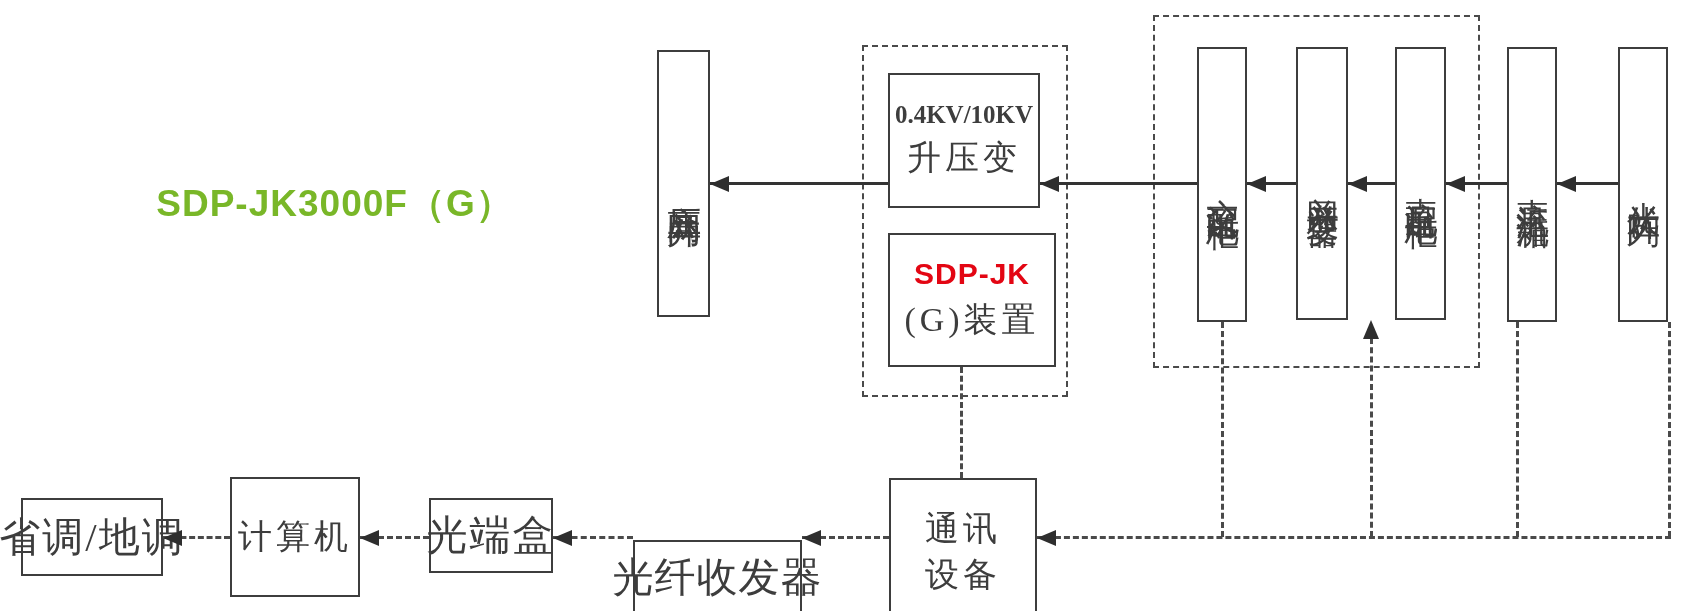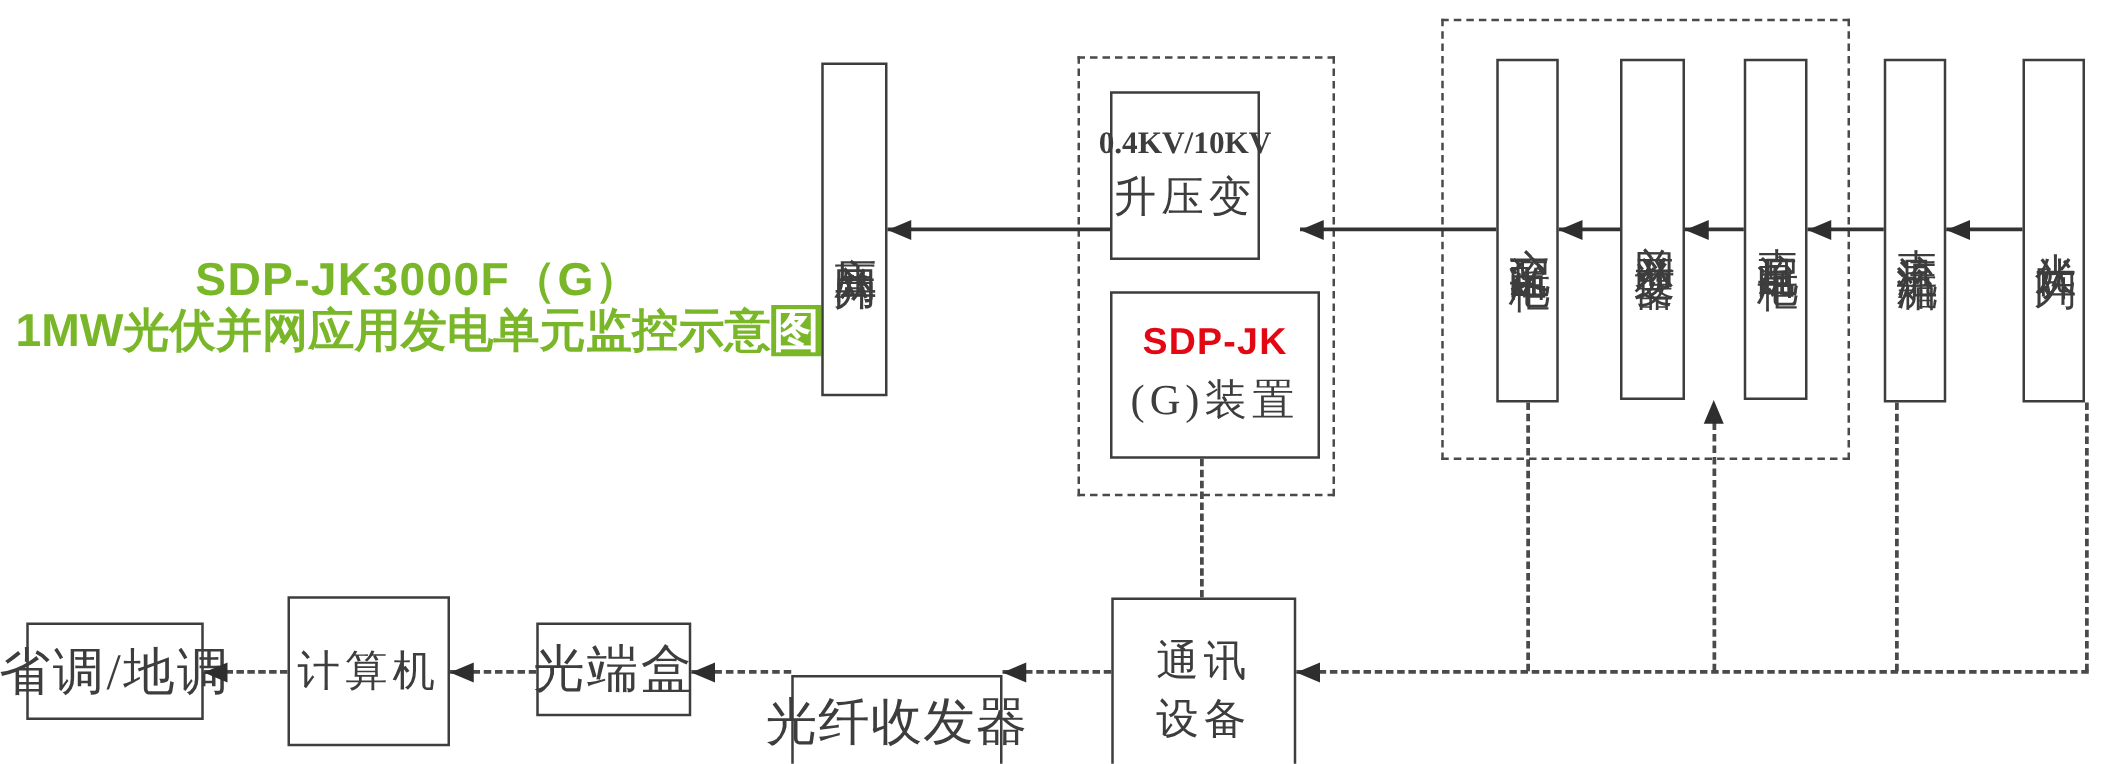--- a/index.html
+++ b/index.html
@@ -3,21 +3,21 @@
 <meta charset="utf-8">
 <style>
   html,body{margin:0;padding:0;background:#ffffff;}
   body{width:1684px;height:611px;position:relative;overflow:hidden;
        font-family:"Liberation Serif","DejaVu Serif",serif;color:#3d3d3d;}
   .abs{position:absolute;}
   
   .title-wrap{left:10px;top:183px;width:650px;text-align:center;
               font-family:"Liberation Sans","DejaVu Sans",sans-serif;
               font-weight:bold;color:#79b728;line-height:1.12;}
-  .title-l1{font-size:37px;letter-spacing:1px;margin-top:20px;}
+  .title-l1{font-size:37px;letter-spacing:1px;}
   .title-l2{font-size:37px;letter-spacing:0px;white-space:nowrap;}
   .title-hl{background:#79b728;color:#ffffff;padding:0 2px;}
   
   .box{position:absolute;background:#ffffff;border:2px solid #3d3d3d;
        display:flex;align-items:center;justify-content:center;
        box-sizing:border-box;text-align:center;}
   .vtext{writing-mode:vertical-rl;text-orientation:upright;
          font-size:33px;letter-spacing:5px;line-height:1;}
   .vtext-big{font-size:35px;letter-spacing:3px;}
   .dashed-group{position:absolute;border:2px dashed #4a4a4a;box-sizing:border-box;background:transparent;}
@@ -36,31 +36,30 @@
            border-right:19px solid #2e2e2e;}
   .ah-up{position:absolute;width:0;height:0;
          border-left:8px solid transparent;border-right:8px solid transparent;
          border-bottom:19px solid #2e2e2e;}
 </style>
 </head>
 <body>
 
 <div class="abs title-wrap">
   <div class="title-l1">SDP-JK3000F（G）</div>
-  <div class="title-l2"><span>1MW光伏并网应用发电单元监控示意</span><span class="title-hl">图</span></div>
 </div>
 
 <div class="dashed-group" style="left:862px;top:45px;width:206px;height:352px;"></div>
 <div class="dashed-group" style="left:1153px;top:15px;width:327px;height:353px;"></div>
 
 <div class="box" style="left:657px;top:50px;width:53px;height:267px;">
   <span class="vtext vtext-big">高压并网</span>
 </div>
 
-<div class="box twoline" style="left:888px;top:73px;width:120px;height:135px;text-align:right;">
+<div class="box twoline" style="left:888px;top:73px;width:152px;height:135px;text-align:right;">
   <span class="t-volt">0.4KV/10KV</span>
   <span class="t-cjk30">升压变</span>
 </div>
 
 <div class="box twoline" style="left:888px;top:233px;width:168px;height:134px;">
   <span class="t-red">SDP-JK</span>
   <span class="t-cjk30">(G)装置</span>
 </div>
 
 <div class="box" style="left:1197px;top:47px;width:50px;height:275px;">

